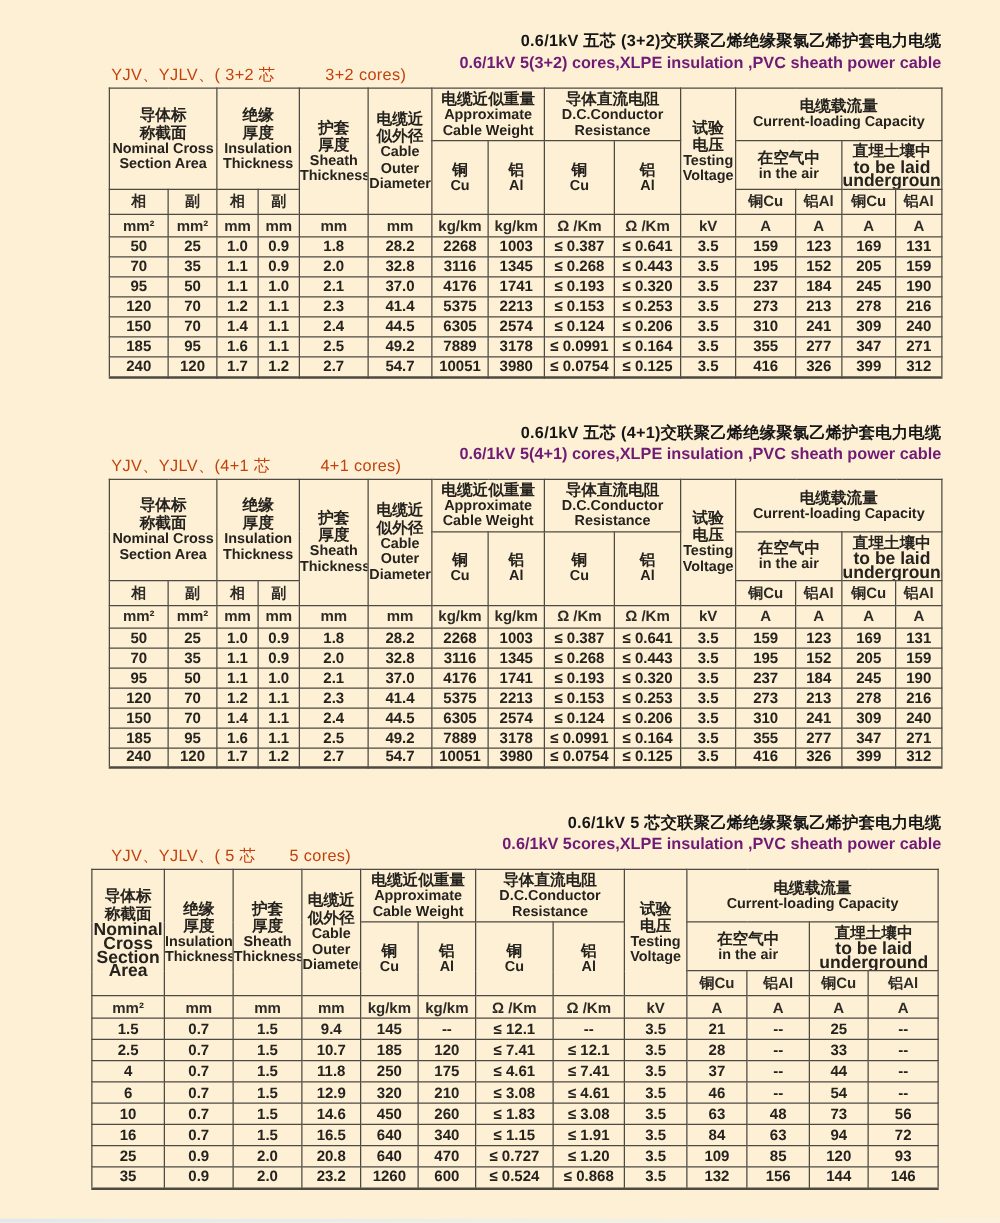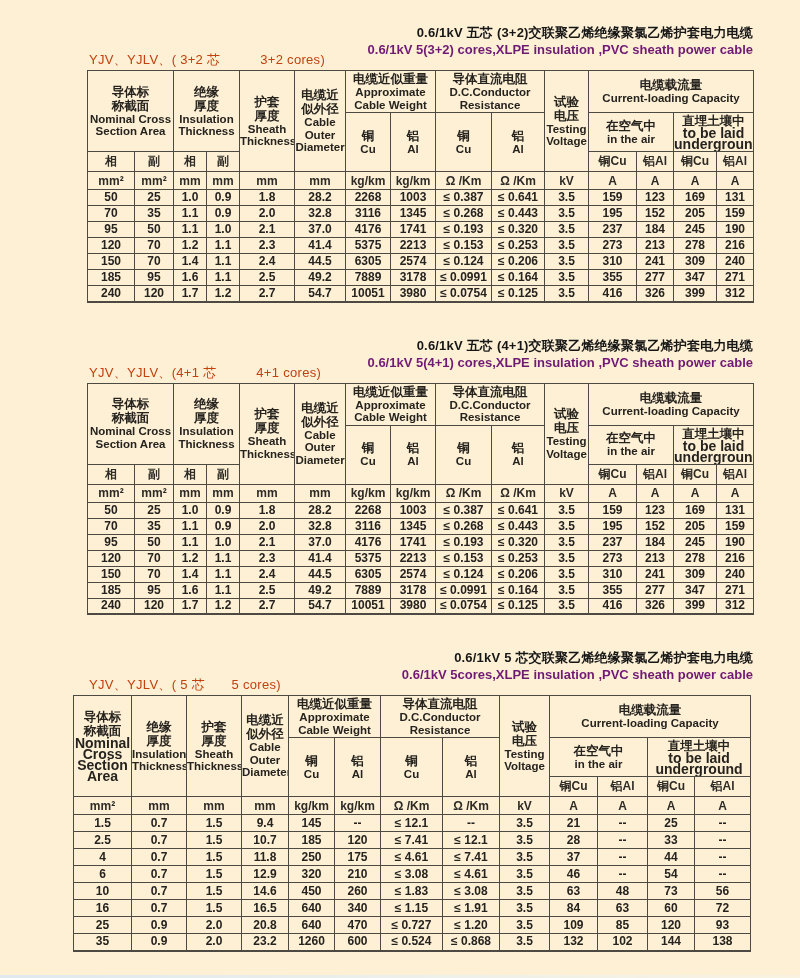--- a/index.html
+++ b/index.html
@@ -768,21 +768,21 @@
             <td>0.7</td>
             <td>1.5</td>
             <td>16.5</td>
             <td>640</td>
             <td>340</td>
             <td>≤ 1.15</td>
             <td>≤ 1.91</td>
             <td>3.5</td>
             <td>84</td>
             <td>63</td>
-            <td>60</td>
+            <td>94</td>
             <td>72</td>
           </tr>
           <tr>
             <td>25</td>
             <td>0.9</td>
             <td>2.0</td>
             <td>20.8</td>
             <td>640</td>
             <td>470</td>
             <td>≤ 0.727</td>
@@ -797,22 +797,22 @@
             <td>35</td>
             <td>0.9</td>
             <td>2.0</td>
             <td>23.2</td>
             <td>1260</td>
             <td>600</td>
             <td>≤ 0.524</td>
             <td>≤ 0.868</td>
             <td>3.5</td>
             <td>132</td>
-            <td>102</td>
+            <td>156</td>
             <td>144</td>
-            <td>138</td>
+            <td>146</td>
           </tr>
         </tbody>
     </table>
   </section>
 
   <div class="bottom-decor"></div>
 </div>
 
 </body></html>

